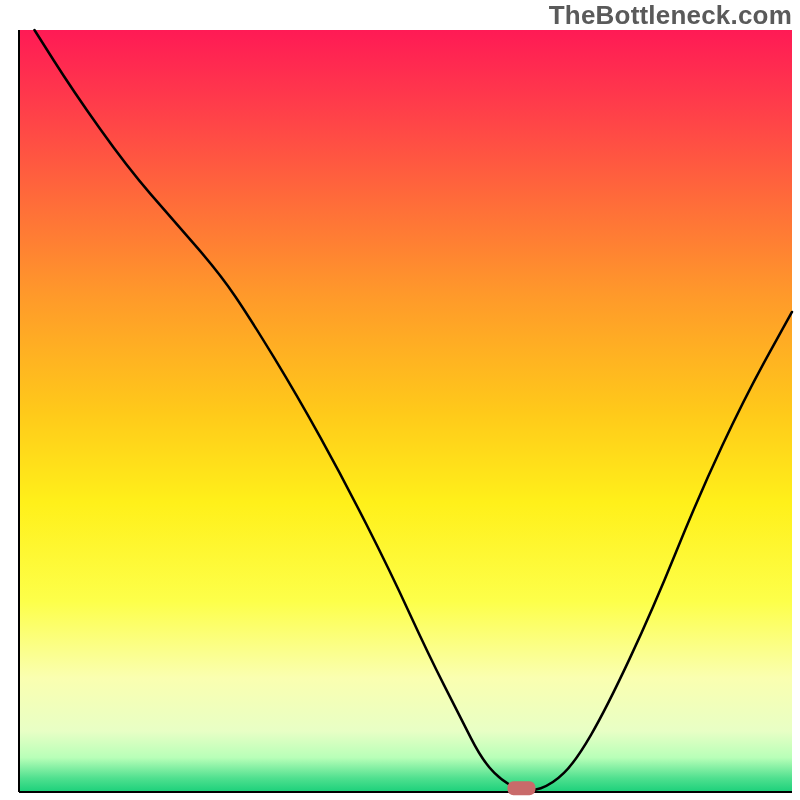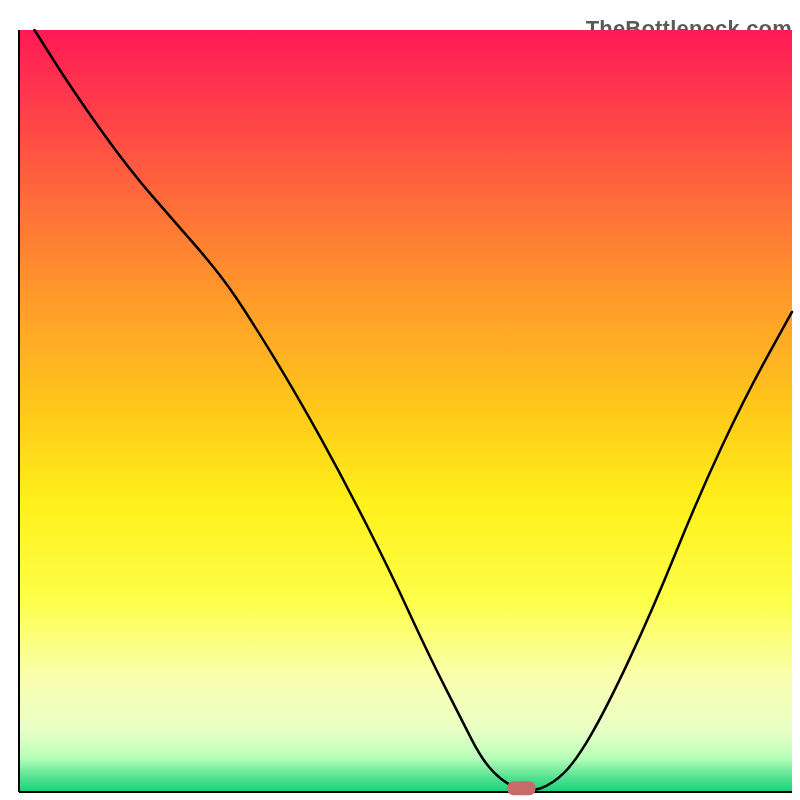--- a/index.html
+++ b/index.html
@@ -12,23 +12,23 @@
     font-family: Arial, Helvetica, sans-serif;
   }
   .frame {
     position: relative;
     width: 800px;
     height: 800px;
     box-sizing: border-box;
   }
   .watermark {
     position: absolute;
-    top: 16px;
+    top: 0;
     right: 8px;
-    font-size: 22px;
+    font-size: 26px;
     font-weight: 600;
     color: #5a5a5a;
     letter-spacing: 0.2px;
   }
   svg.plot {
     position: absolute;
     left: 0;
     top: 0;
     width: 800px;
     height: 800px;

